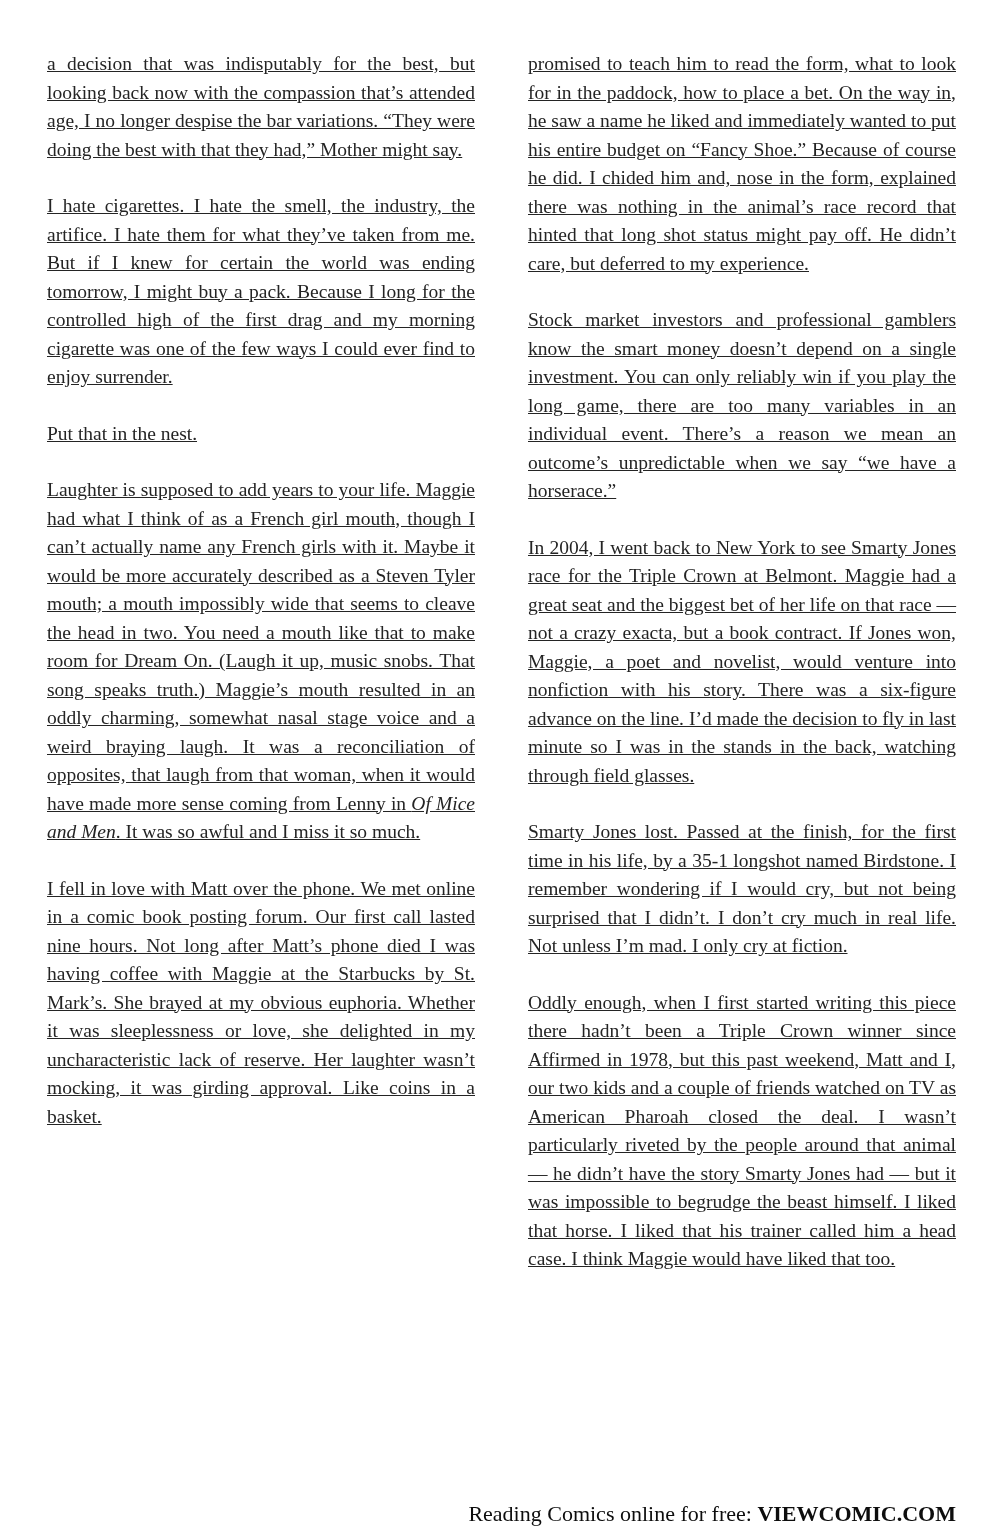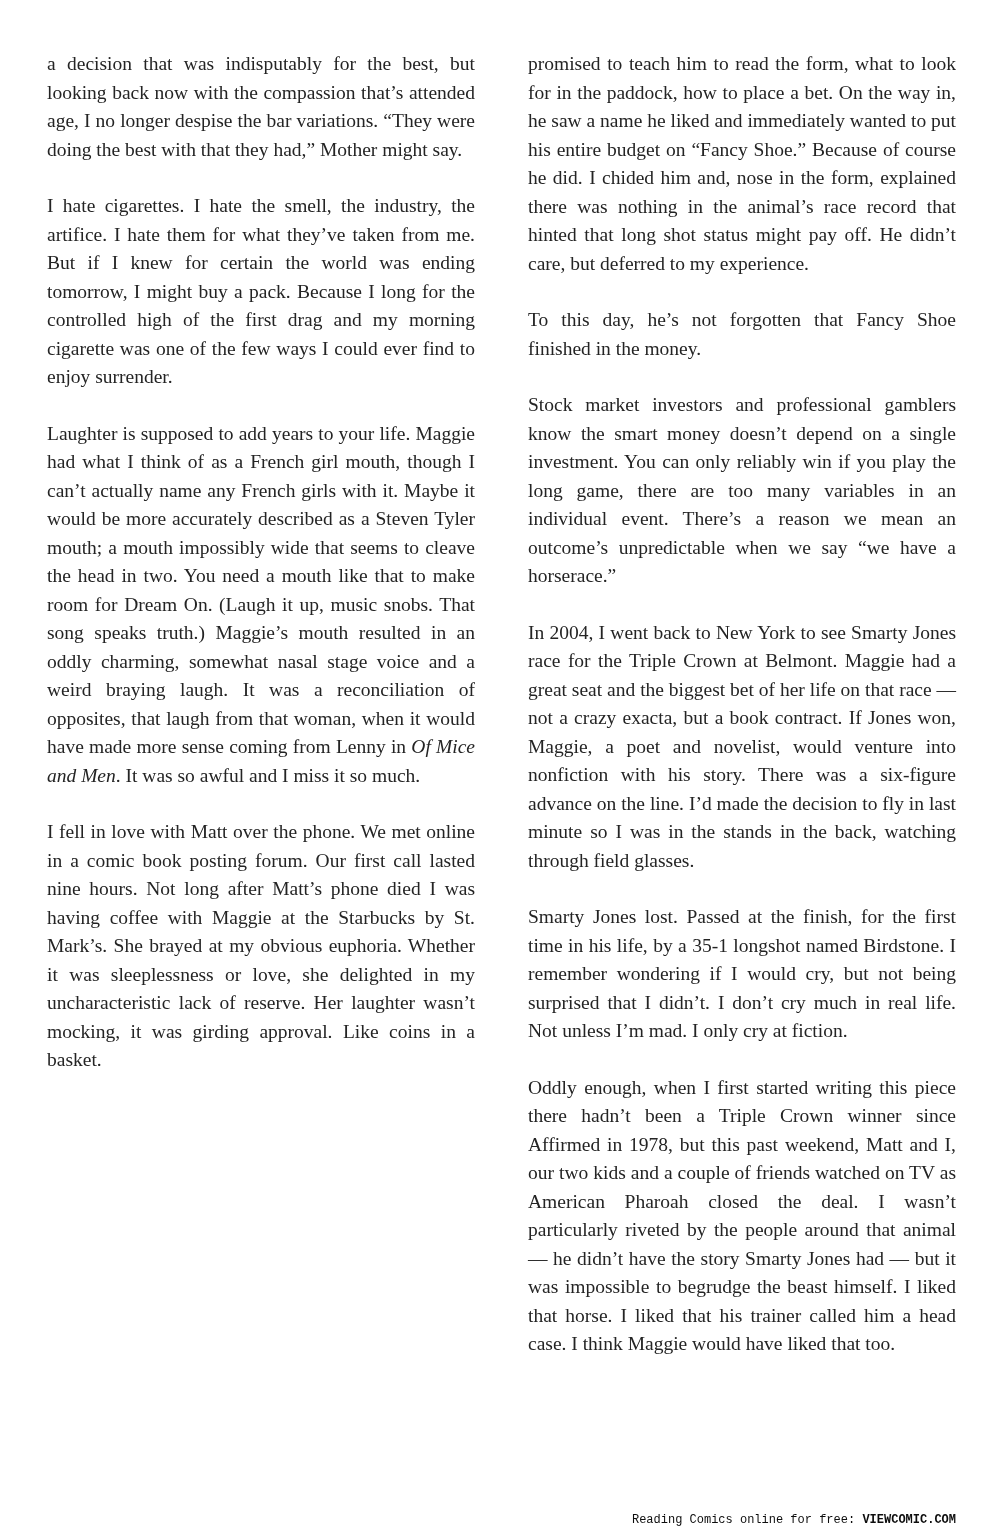--- a/index.html
+++ b/index.html
@@ -12,58 +12,59 @@
     overflow: hidden;
   }
   .page {
     position: absolute;
     inset: 0;
     padding: 50px 44px 0 47px;
   }
   .columns {
     display: flex;
     gap: 53px;
+    text-decoration: underline;
   }
   .column {
     width: 432px;
     font-size: 19.5px;
     line-height: 28.5px;
     text-align: justify;
   }
   .column p {
     margin: 0 0 28px 0;
   }
   em { font-style: italic; }
   .footer {
     position: absolute;
     right: 44px;
     bottom: 13px;
-    font-family: Liberation Mono, monospace;
-    font-size: 12px;
+    font-family: Liberation Serif, serif;
+    font-size: 22px;
     color: #0d0d0d;
     white-space: nowrap;
   }
   .footer .site { font-weight: bold; }
 </style>
 </head>
 <body>
 
 <div class="page">
   <div class="columns">
 
     <div class="column">
       <p>a decision that was indisputably for the best, but looking back now with the compassion that’s attended age, I no longer despise the bar variations. “They were doing the best with that they had,” Mother might say.</p>
       <p>I hate cigarettes. I hate the smell, the industry, the artifice. I hate them for what they’ve taken from me. But if I knew for certain the world was ending tomorrow, I might buy a pack. Because I long for the controlled high of the first drag and my morning cigarette was one of the few ways I could ever find to enjoy surrender.</p>
+      <p>Put that in the nest.</p>
       <p><span>Laughter is supposed to add years to your life. Maggie had what I think of as a French girl mouth, though I can’t actually name any French girls with it. Maybe it would be more accurately described as a Steven Tyler mouth; a mouth impossibly wide that seems to cleave the head in two. You need a mouth like that to make room for Dream On. (Laugh it up, music snobs. That song speaks truth.) Maggie’s mouth resulted in an oddly charming, somewhat nasal stage voice and a weird braying laugh. It was a reconciliation of opposites, that laugh from that woman, when it would have made more sense coming from Lenny in </span><em>Of Mice and Men</em><span>. It was so awful and I miss it so much.</span></p>
       <p>I fell in love with Matt over the phone. We met online in a comic book posting forum. Our first call lasted nine hours. Not long after Matt’s phone died I was having coffee with Maggie at the Starbucks by St. Mark’s. She brayed at my obvious euphoria. Whether it was sleeplessness or love, she delighted in my uncharacteristic lack of reserve. Her laughter wasn’t mocking, it was girding approval. Like coins in a basket.</p>
     </div>
 
     <div class="column">
       <p>promised to teach him to read the form, what to look for in the paddock, how to place a bet. On the way in, he saw a name he liked and immediately wanted to put his entire budget on “Fancy Shoe.” Because of course he did. I chided him and, nose in the form, explained there was nothing in the animal’s race record that hinted that long shot status might pay off. He didn’t care, but deferred to my experience.</p>
-      <p>To this day, he’s not forgotten that Fancy Shoe finished in the money.</p>
       <p>Stock market investors and professional gamblers know the smart money doesn’t depend on a single investment. You can only reliably win if you play the long game, there are too many variables in an individual event. There’s a reason we mean an outcome’s unpredictable when we say “we have a horserace.”</p>
       <p>In 2004, I went back to New York to see Smarty Jones race for the Triple Crown at Belmont. Maggie had a great seat and the biggest bet of her life on that race — not a crazy exacta, but a book contract. If Jones won, Maggie, a poet and novelist, would venture into nonfiction with his story. There was a six-figure advance on the line. I’d made the decision to fly in last minute so I was in the stands in the back, watching through field glasses.</p>
       <p>Smarty Jones lost. Passed at the finish, for the first time in his life, by a 35-1 longshot named Birdstone. I remember wondering if I would cry, but not being surprised that I didn’t. I don’t cry much in real life. Not unless I’m mad. I only cry at fiction.</p>
       <p>Oddly enough, when I first started writing this piece there hadn’t been a Triple Crown winner since Affirmed in 1978, but this past weekend, Matt and I, our two kids and a couple of friends watched on TV as American Pharoah closed the deal. I wasn’t particularly riveted by the people around that animal — he didn’t have the story Smarty Jones had — but it was impossible to begrudge the beast himself. I liked that horse. I liked that his trainer called him a head case. I think Maggie would have liked that too.</p>
     </div>
 
   </div>
 
   <div class="footer"><span>Reading Comics online for free: </span><span class="site">VIEWCOMIC.COM</span></div>
 </div>

